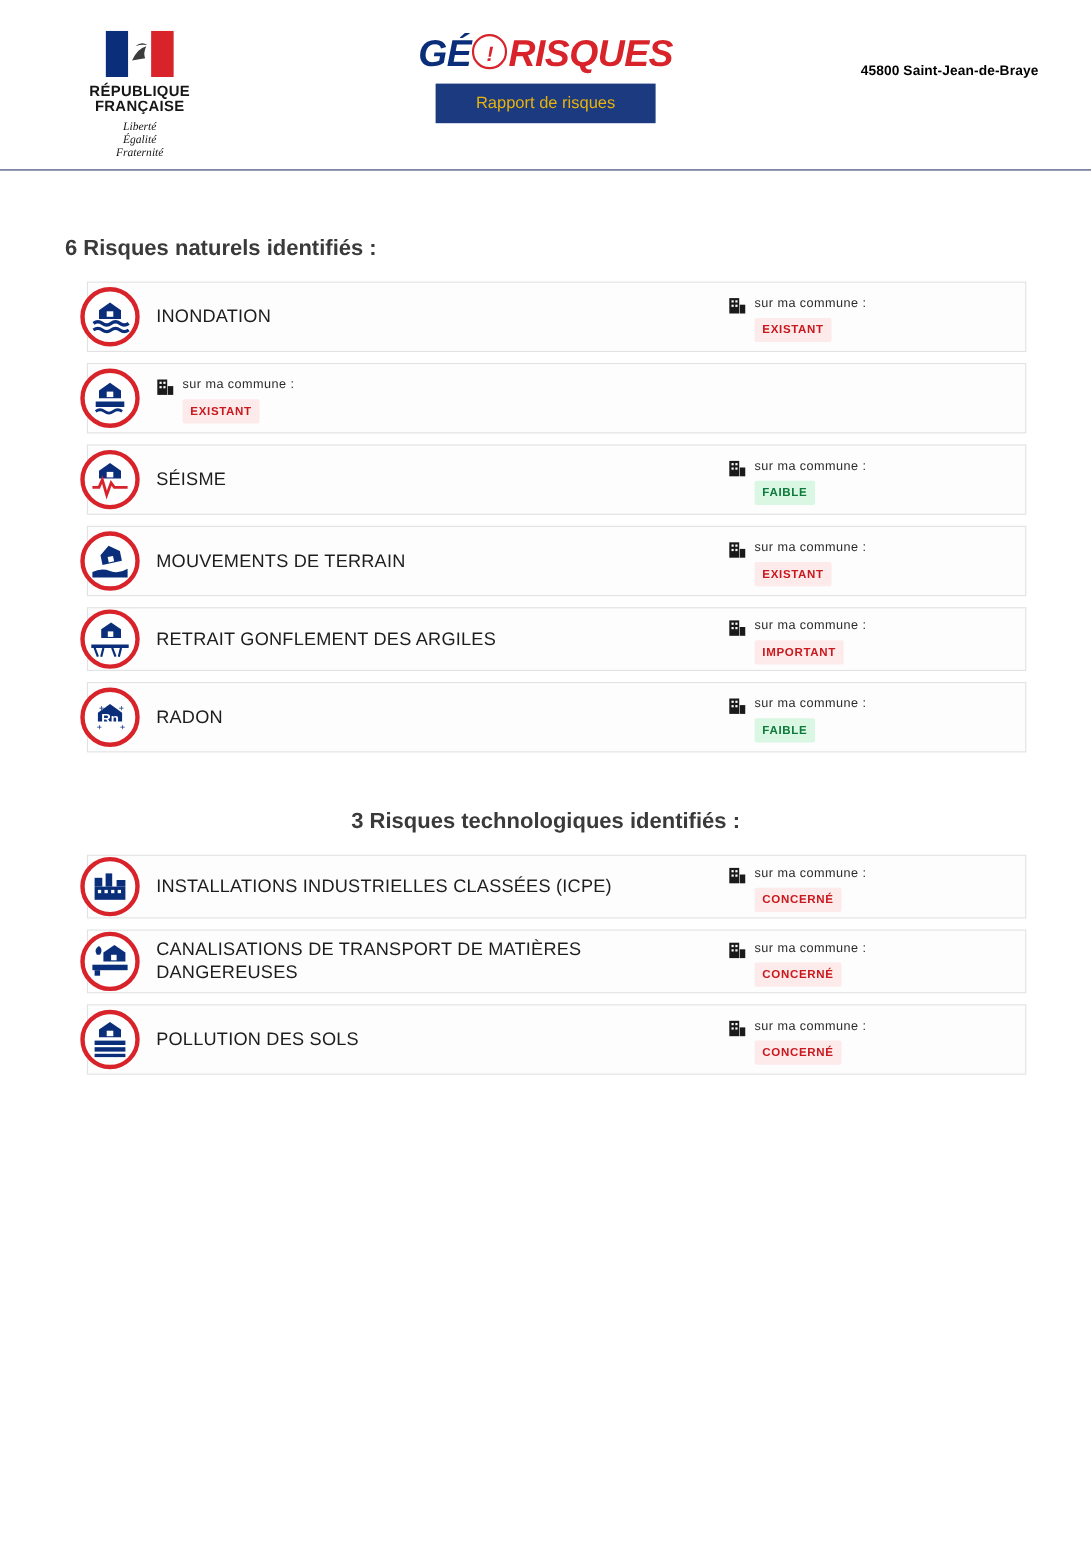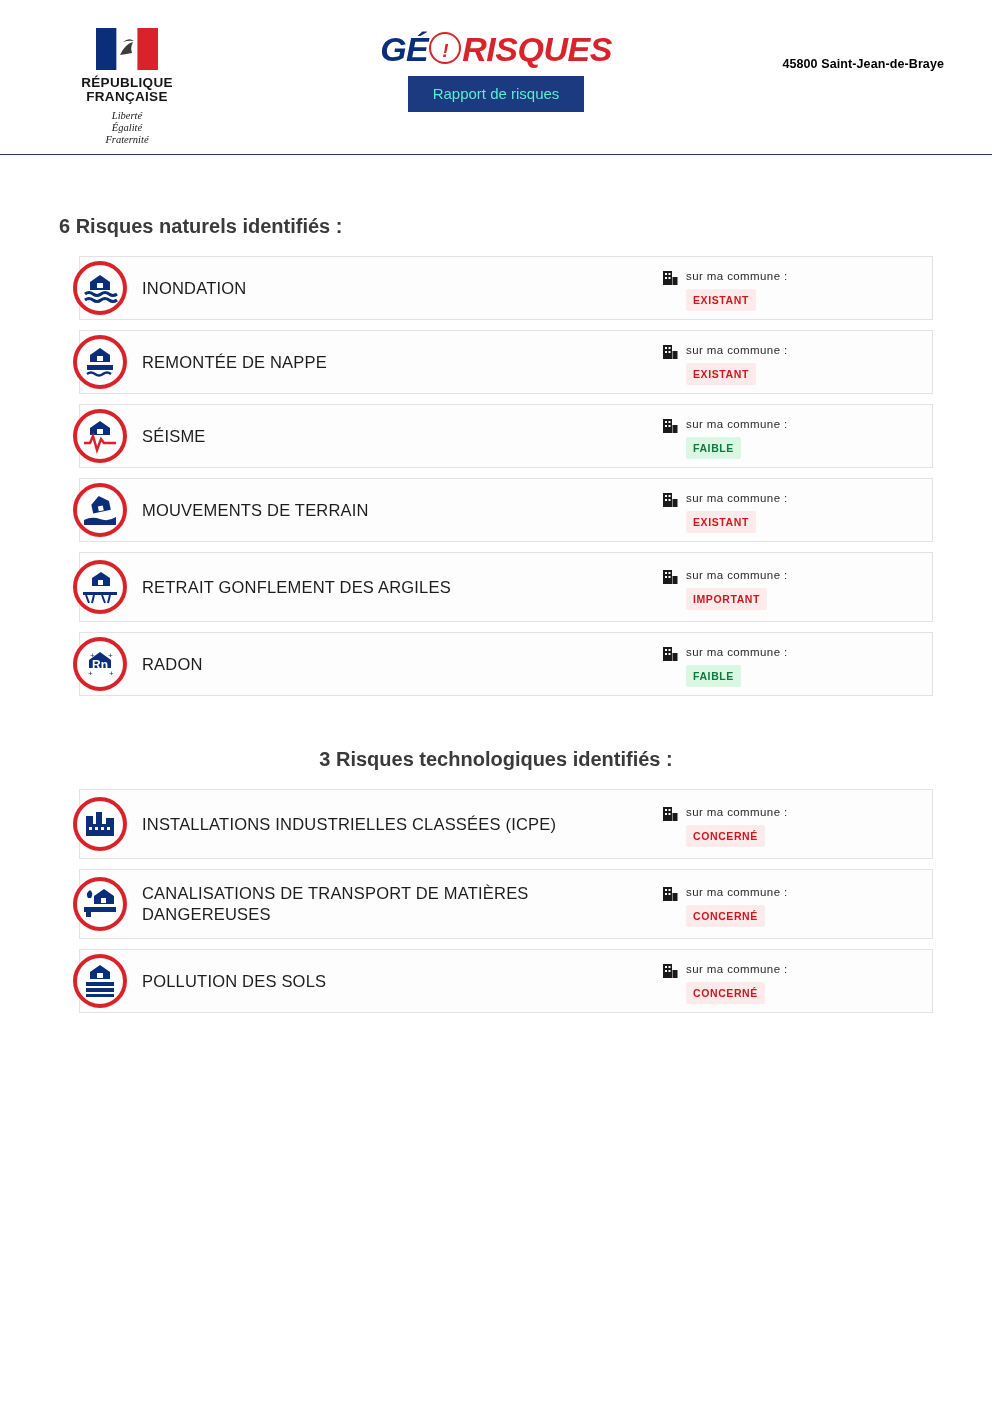--- a/index.html
+++ b/index.html
@@ -85,24 +85,24 @@
     position: absolute;
     left: 0; right: 0;
     top: -2px;
     text-align: center;
     font-size: 19px;
     font-weight: bold;
     color: #d8232a;
   }
   .report-btn {
     display: block;
-    width: 176px;
+    width: 200px;
     margin: 8px auto 0 auto;
     background: #1b3a80;
-    color: #5eead4;
+    color: #eab308;
     font-size: 15px;
     text-align: center;
     padding: 9px 0 10px 0;
     border: none;
     cursor: pointer;
     font-family: "Liberation Sans", sans-serif;
   }
 
   .location {
     position: absolute;
@@ -132,21 +132,21 @@
   .risk-row {
     display: flex;
     align-items: center;
     border: 1px solid #e2e2e2;
     background: #fdfdfd;
     height: 64px;
     margin-bottom: 10px;
     padding: 0 14px;
     box-sizing: border-box;
   }
-  .risk-row.tall { height: 70px; }
+  .risk-row.tall { height: 58px; }
 
   .risk-icon {
     flex: 0 0 auto;
     width: 56px;
     height: 56px;
     position: relative;
     margin-left: -22px;
     margin-right: 14px;
   }
   .risk-icon svg { display: block; }
@@ -267,21 +267,20 @@
     <div class="risk-row">
       <div class="risk-icon">
         <svg width="56" height="56" viewBox="0 0 56 56">
           <circle cx="28" cy="28" r="25" fill="#ffffff" stroke="#d8232a" stroke-width="4"></circle>
           <path d="M18 28 v-7 l10-7 10 7 v7 z" fill="#0b2e7a"></path>
           <rect x="25" y="22" width="6" height="5" fill="#ffffff"></rect>
           <rect x="15" y="31" width="26" height="5" fill="#0b2e7a"></rect>
           <path d="M15 40 q4 -3 8 0 t8 0 t8 0" stroke="#0b2e7a" stroke-width="2.5" fill="none"></path>
         </svg>
       </div>
-      <div class="risk-label">REMONTÉE DE NAPPE</div>
       <div class="risk-status">
         <svg class="commune-icon" width="17" height="17" viewBox="0 0 17 17">
           <rect x="1" y="1" width="9" height="14" fill="#1a1a1a"></rect>
           <rect x="10.5" y="7" width="5" height="8" fill="#1a1a1a"></rect>
           <rect x="3" y="3" width="2" height="2" fill="#ffffff"></rect>
           <rect x="6.5" y="3" width="2" height="2" fill="#ffffff"></rect>
           <rect x="3" y="7" width="2" height="2" fill="#ffffff"></rect>
           <rect x="6.5" y="7" width="2" height="2" fill="#ffffff"></rect>
         </svg>
         <div class="status-texts">

